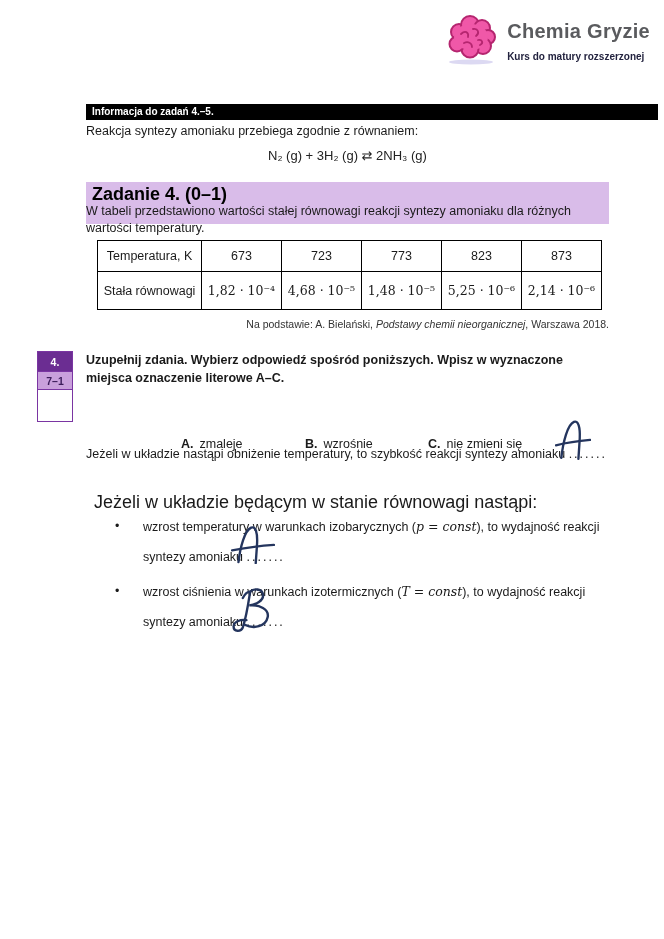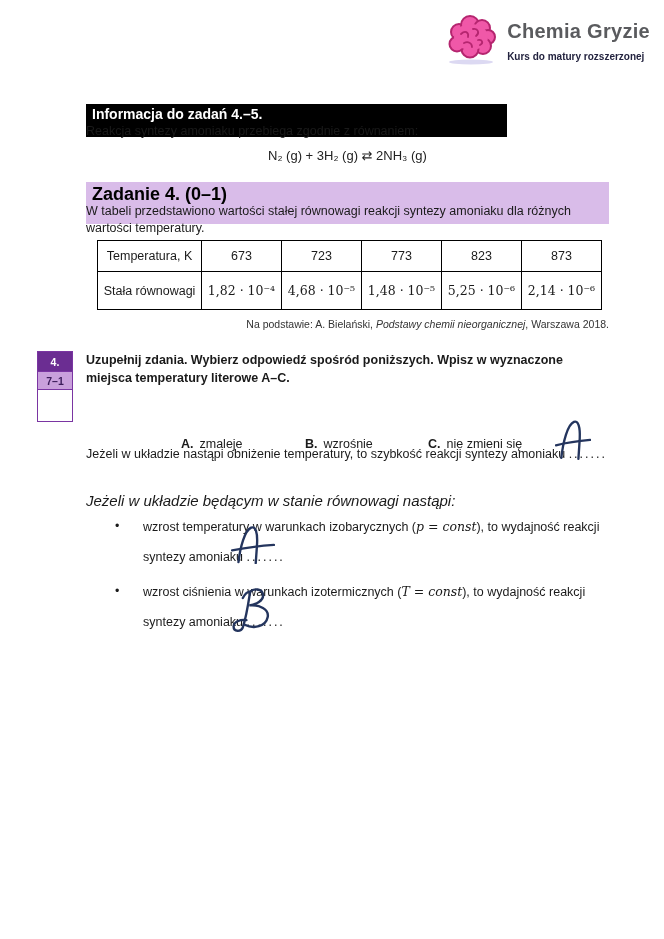--- a/index.html
+++ b/index.html
@@ -17,24 +17,24 @@
   .logo { position:absolute; top:14px; right:14px; display:flex; align-items:center; gap:10px; }
   .logo-brain { width:52px; height:54px; }
   .logo-text { display:flex; flex-direction:column; line-height:1.15; }
   .logo-title { font-size:20px; font-weight:bold; color:#5a5b5e; letter-spacing:0.3px;text-align:center; }
   .logo-sub { font-size:10px; font-weight:bold; color:#23233f; margin-top:8px; }
 
   
   .content { position:absolute; left:86px; top:0; width:523px; }
 
   .bar-black {
-    position:absolute; top:104px; left:0; width:421px;
+    position:absolute; top:104px; left:0; width:572px;
     background:#000; color:#fff;
-    font-size:14px; font-weight:bold;
-    padding:2px 6px 15px 6px;
+    font-size:10px; font-weight:bold;
+    padding:2px 6px 3px 6px;
   }
   .para-intro { position:absolute; top:124px; left:0; width:523px; font-size:12.5px; }
   .equation {
     position:absolute; top:148px; left:0; width:523px;
     text-align:center; font-size:13px; color:#222;
   }
 
   .bar-purple {
     position:absolute; top:182px; left:0; width:523px;
     background:#d9bce9; color:#000;
@@ -88,21 +88,21 @@
     position:absolute; top:351px; left:0; width:505px;
     font-size:12.5px; font-weight:bold; line-height:1.45;
   }
 
   .options { position:absolute; top:403px; left:0; width:523px; height:18px; font-size:12.5px; }
   .options .opt { position:absolute; white-space:nowrap;margin-top:34px; }
   .options .opt b { margin-right:6px; }
   .opt-a { left:95px; } .opt-b { left:219px; } .opt-c { left:342px; }
 
   .sentence1 { position:absolute; top:447px; left:0; width:545px; font-size:12.5px; white-space:nowrap; }
-  .sentence2 { position:absolute; top:492px; left:0; width:523px; font-size:15px;font-style:italic; }
+  .sentence2 { position:absolute; top:492px; left:8px; width:523px; font-size:18px; }
 
   .dots { letter-spacing:2px; color:#222; }
 
   .mathv { font-family:"DejaVu Serif", serif; font-style:italic; font-size:12.5px; }
 
   .bullet-row { position:absolute; left:29px; width:494px; font-size:12.5px; }
   .bullet-row .marker { position:absolute; left:0; top:0; font-size:12.5px; }
   .bullet-row .btext { margin-left:28px; white-space:nowrap; }
   .b1-l1 { top:519px; } .b1-l2 { top:550px; }
   .b2-l1 { top:584px; } .b2-l2 { top:615px; }
@@ -175,21 +175,21 @@
         <td class="col-val val">5,25 · 10⁻⁶</td>
         <td class="col-val val">2,14 · 10⁻⁶</td>
       </tr>
     </tbody>
       </table>
 
     <div class="source">
       <span>Na podstawie: A. Bielański, </span><span class="it">Podstawy chemii nieorganicznej</span><span>, Warszawa 2018.</span>
     </div>
 
-    <div class="instruction">Uzupełnij zdania. Wybierz odpowiedź spośród poniższych. Wpisz w wyznaczone miejsca temperatury literowe A–C.</div>
+    <div class="instruction">Uzupełnij zdania. Wybierz odpowiedź spośród poniższych. Wpisz w wyznaczone miejsca oznaczenie literowe A–C.</div>
 
     <div class="options">
       <span class="opt opt-a"><b>A.</b><span>zmaleje</span></span>
       <span class="opt opt-b"><b>B.</b><span>wzrośnie</span></span>
       <span class="opt opt-c"><b>C.</b><span>nie zmieni się</span></span>
     </div>
 
     <div class="sentence1">
       <span>Jeżeli w układzie nastąpi obniżenie temperatury, to szybkość reakcji syntezy amoniaku </span><span class="answer-wrap"><span class="dots">.......</span>
         <svg class="hand-svg hand-a1" width="36" height="44" viewBox="0 0 40 46">

